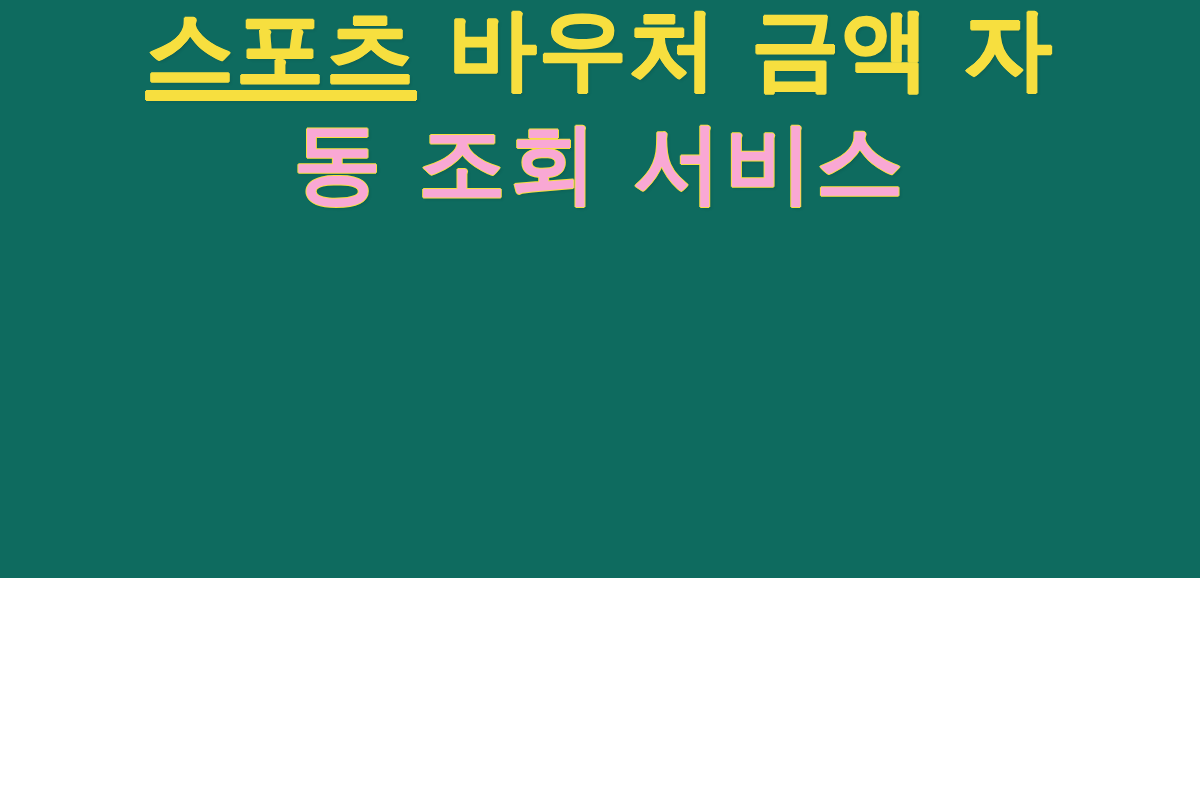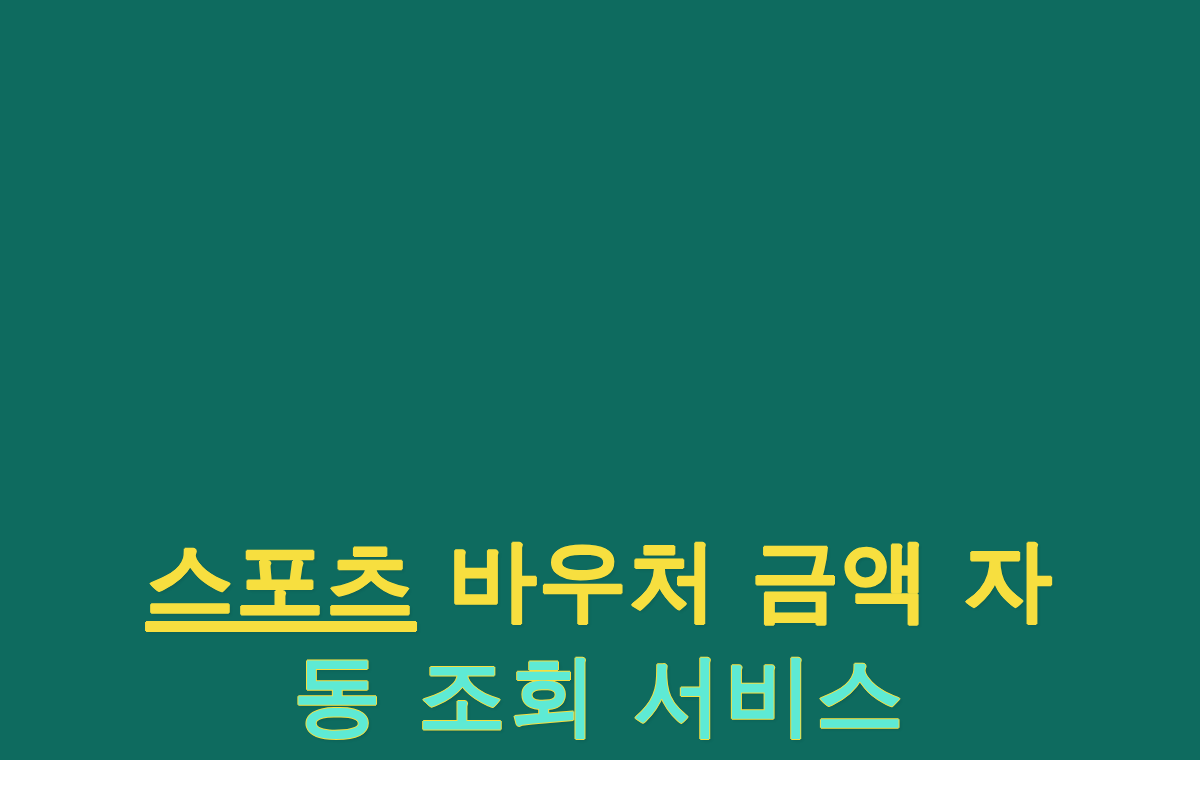--- a/index.html
+++ b/index.html
@@ -10,24 +10,24 @@
   body {
     width: 1200px;
     height: 800px;
     overflow: hidden;
     font-family: "Liberation Sans", sans-serif;
   }
 
   #banner {
     position: relative;
     width: 1200px;
-    height: 760px;
+    height: 578px;
     background: #0e6b5f;
     display: flex;
-    align-items: flex-end;
+    align-items: flex-start;
     justify-content: center;
     box-sizing: border-box;
   }
 
   #title-block {
     width: 1010px;
     text-align: center;
     line-height: 1.30;
     position: relative;
     top: -8px;
@@ -67,17 +67,17 @@
 </style>
 </head>
 <body>
 
 <div id="banner" style="background: rgb(14, 107, 95);">
 
   <div id="title-block">
 
     <span class="title-line line-1" style="color: rgb(247, 223, 63);"><span class="underlined" style="text-decoration-color: rgb(247, 223, 63);">스포츠</span><span class="plain"> 바우처 금액 자</span></span>
 
-    <span class="title-line line-2" style="color: #5eead4;">동 조회 서비스</span>
+    <span class="title-line line-2" style="color: #f9a8d4;">동 조회 서비스</span>
 
   </div>
 
 </div>
 
 </body></html>

